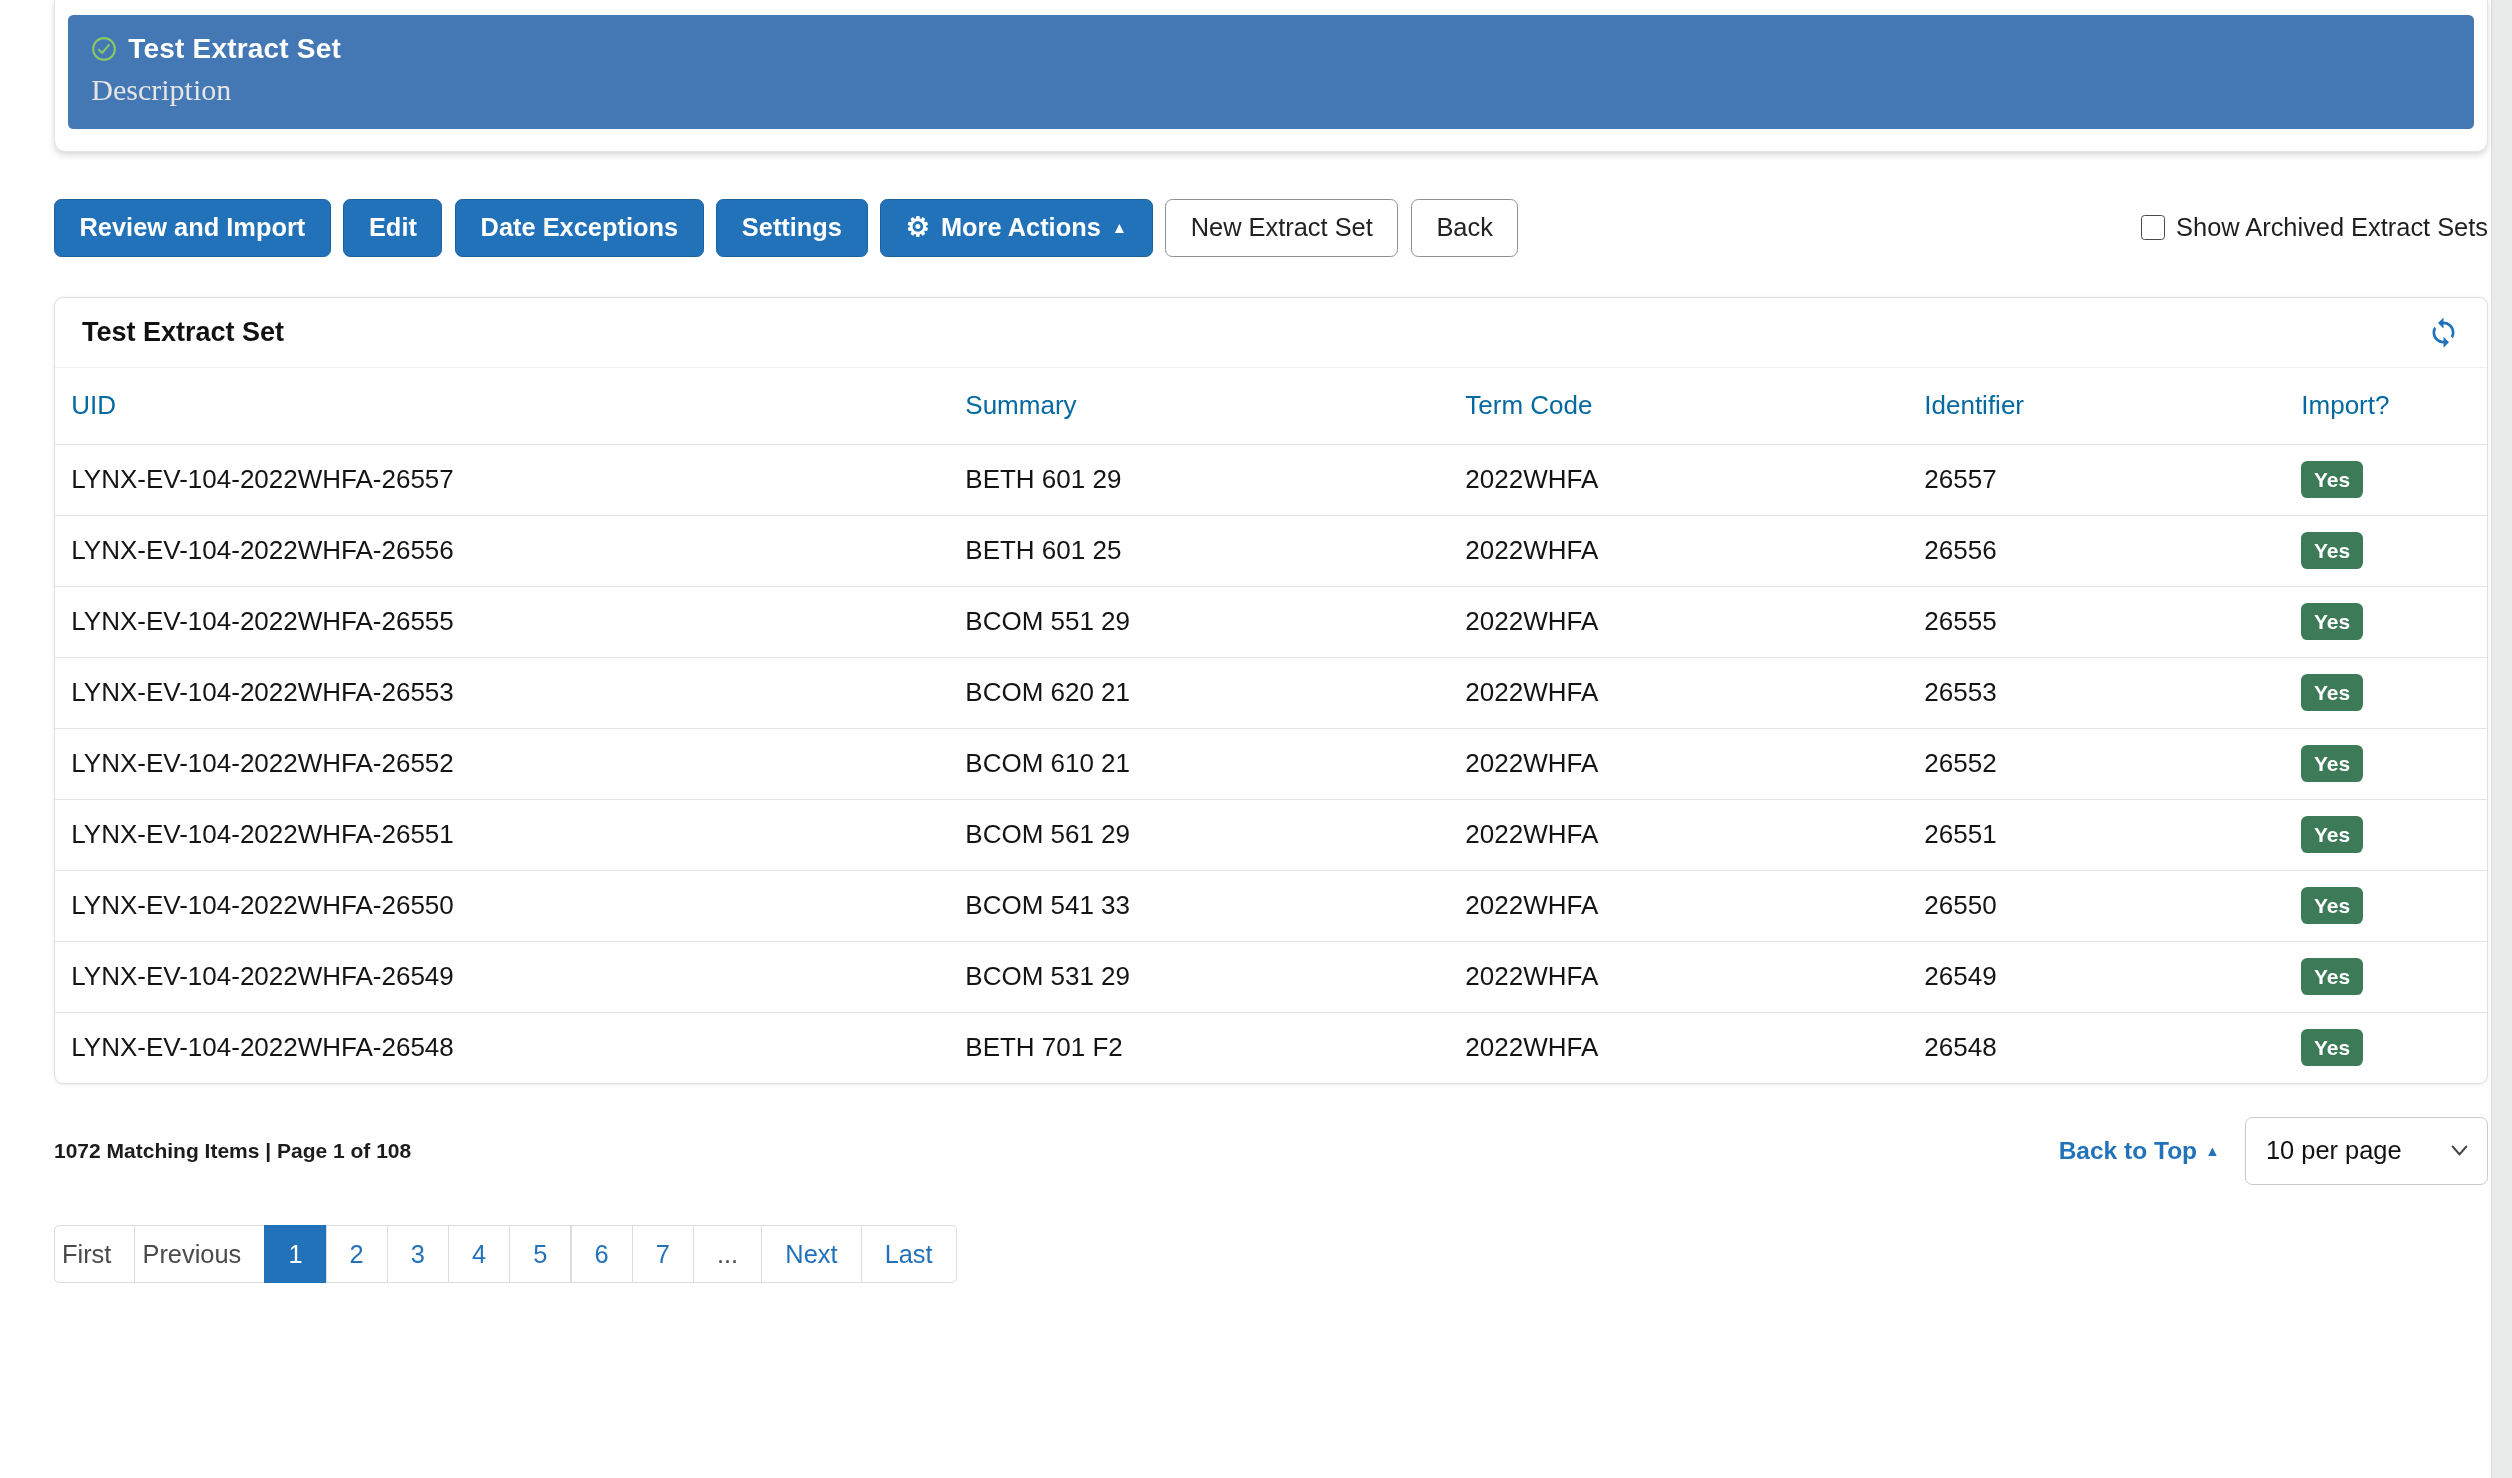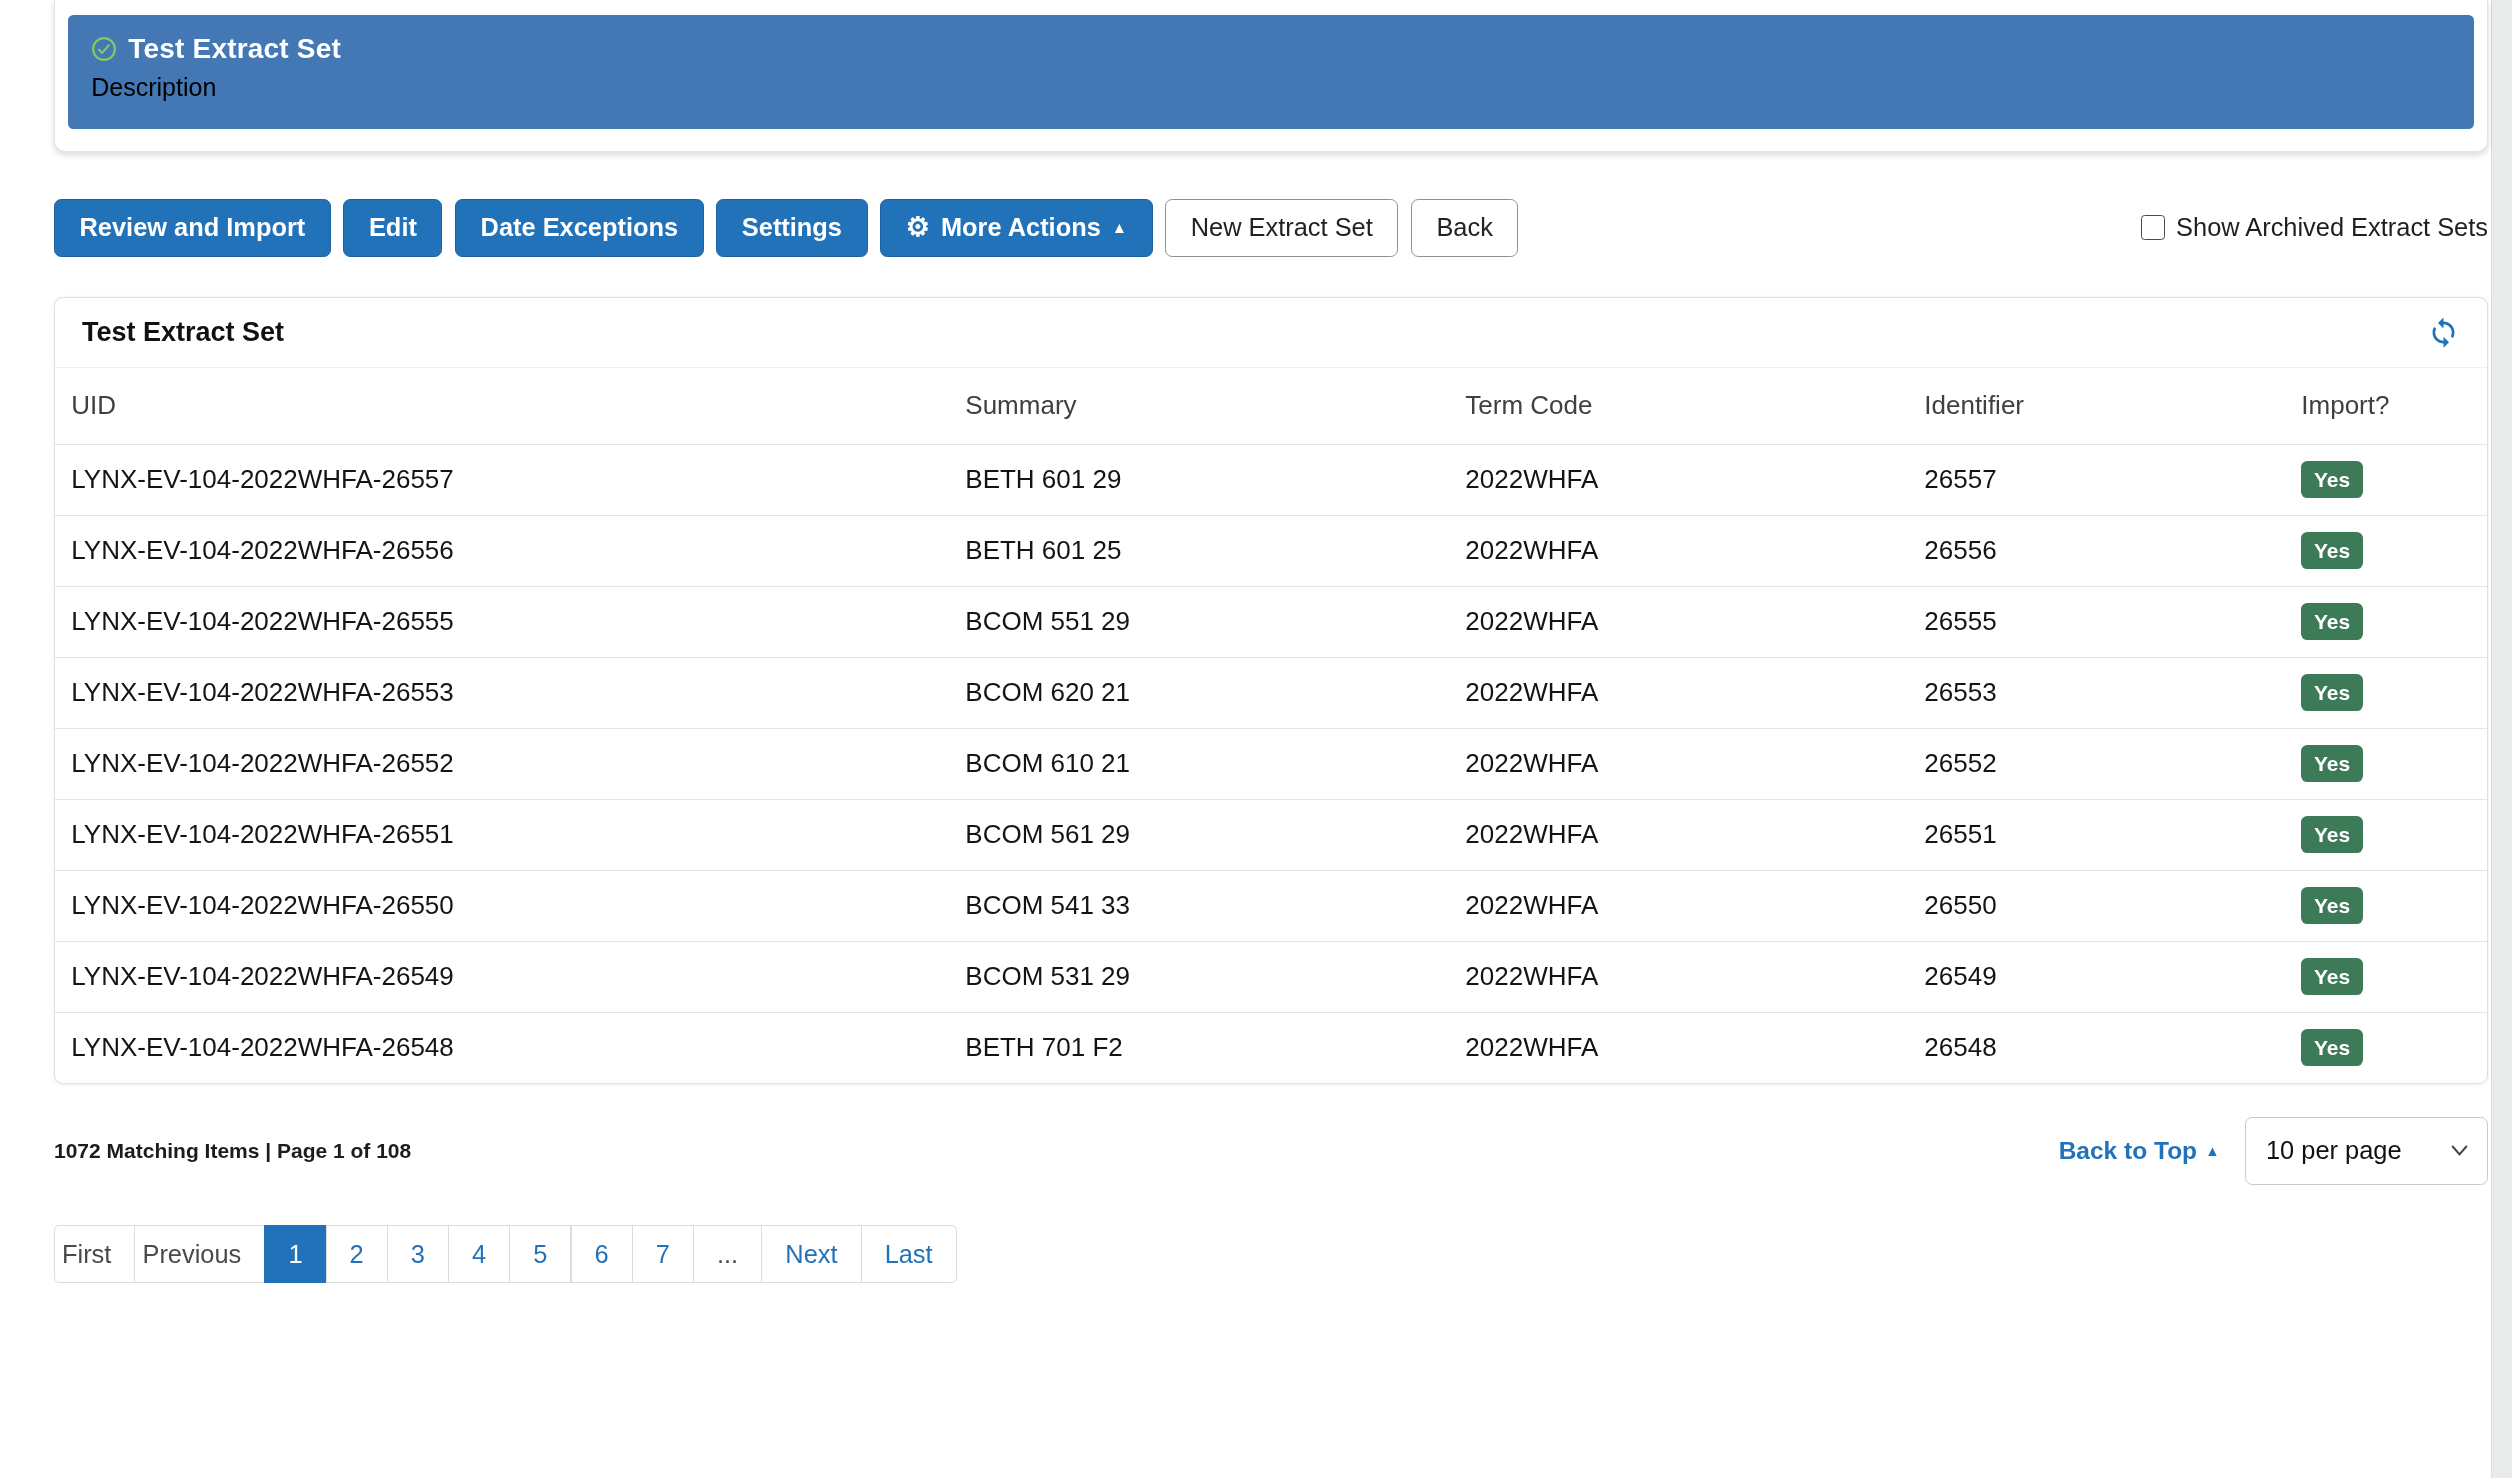--- a/index.html
+++ b/index.html
@@ -13,21 +13,21 @@
   .page{position:absolute;left:54px;top:0;width:2434px;}
 
   
   .banner-card{background:#fff;border:0.9px solid #e4e4e4;border-top:none;border-radius:0 0 11px 11px;
     box-shadow:0 2.7px 6.4px rgba(0,0,0,.15);padding:14.5px 12.7px 22px;}
   .banner{background:var(--banner-blue);border-radius:5.4px;height:114px;box-sizing:border-box;
     padding:18px 0 0 23.6px;color:#fff;}
   .banner-title-row{display:flex;align-items:center;gap:11px;}
   .check-icon svg{width:26px;height:26px;display:block;}
   .banner-title{font-size:28px;font-weight:600;letter-spacing:0.2px;}
-  .banner-subtitle{margin-top:8.2px;font-size:25px;color:#000000;}
+  .banner-subtitle{margin-top:8.2px;font-size:30px;color:#e5e5e5;font-family:Liberation Serif, serif;}
 
   
   .toolbar{margin-top:47px;display:flex;align-items:center;gap:12.7px;}
   .btn{box-sizing:border-box;height:58px;padding:0 24.5px;border-radius:7.3px;font-size:25.4px;
     font-family:Liberation Sans, sans-serif;cursor:pointer;display:inline-flex;align-items:center;gap:11px;white-space:nowrap;}
   .btn.primary{background:var(--primary-blue);color:#fff;border:0.9px solid #1c60a0;font-weight:600;}
   .btn.secondary{background:#fff;color:#222;border:0.9px solid #909090;font-weight:400;}
   .gear{font-size:27px;line-height:1;}
   .caret{font-size:15.4px;line-height:1;}
   .archived{margin-left:auto;display:flex;align-items:center;gap:11px;font-size:25.4px;color:#1f1f1f;cursor:pointer;}
@@ -37,21 +37,21 @@
   
   .panel{margin-top:40px;border:0.9px solid #dfdfdf;border-radius:9px;box-shadow:0 0.9px 3.6px rgba(0,0,0,.08);
     overflow:hidden;background:#fff;}
   .panel-header{display:flex;align-items:center;justify-content:space-between;height:69px;padding:0 27px;
     border-bottom:0.9px solid #efefef;}
   .panel-title{font-size:27px;font-weight:700;color:#111;}
   .refresh{cursor:pointer;display:flex;}
   .refresh svg{width:33px;height:33px;fill:var(--primary-blue);}
   table{width:100%;border-collapse:collapse;table-layout:fixed;font-size:26px;}
   col.c1{width:894px;} col.c2{width:500px;} col.c3{width:459px;} col.c4{width:377px;}
-  thead th{height:76px;text-align:left;padding:0 0 0 16.3px;color:#404040;font-weight:400;}
+  thead th{height:76px;text-align:left;padding:0 0 0 16.3px;color:#0369a1;font-weight:400;}
   tbody td{height:70px;padding:0 0 0 16.3px;border-top:0.9px solid #e4e4e4;color:#141414;}
   .badge{display:inline-block;background:var(--badge-green);color:#fff;font-size:21px;line-height:1;
     padding:8.2px 12.7px;border-radius:6.4px;font-weight:600;}
 
   
   .results-row{margin-top:33px;display:flex;align-items:center;}
   .matching{font-size:21px;color:#1c1c1c;font-weight:600;}
   .backtop{margin-left:auto;color:var(--link-blue);font-size:24.5px;display:flex;align-items:center;gap:8.2px;
     cursor:pointer;text-decoration:none;font-weight:600;}
   .caret-sm{font-size:14.5px;}

